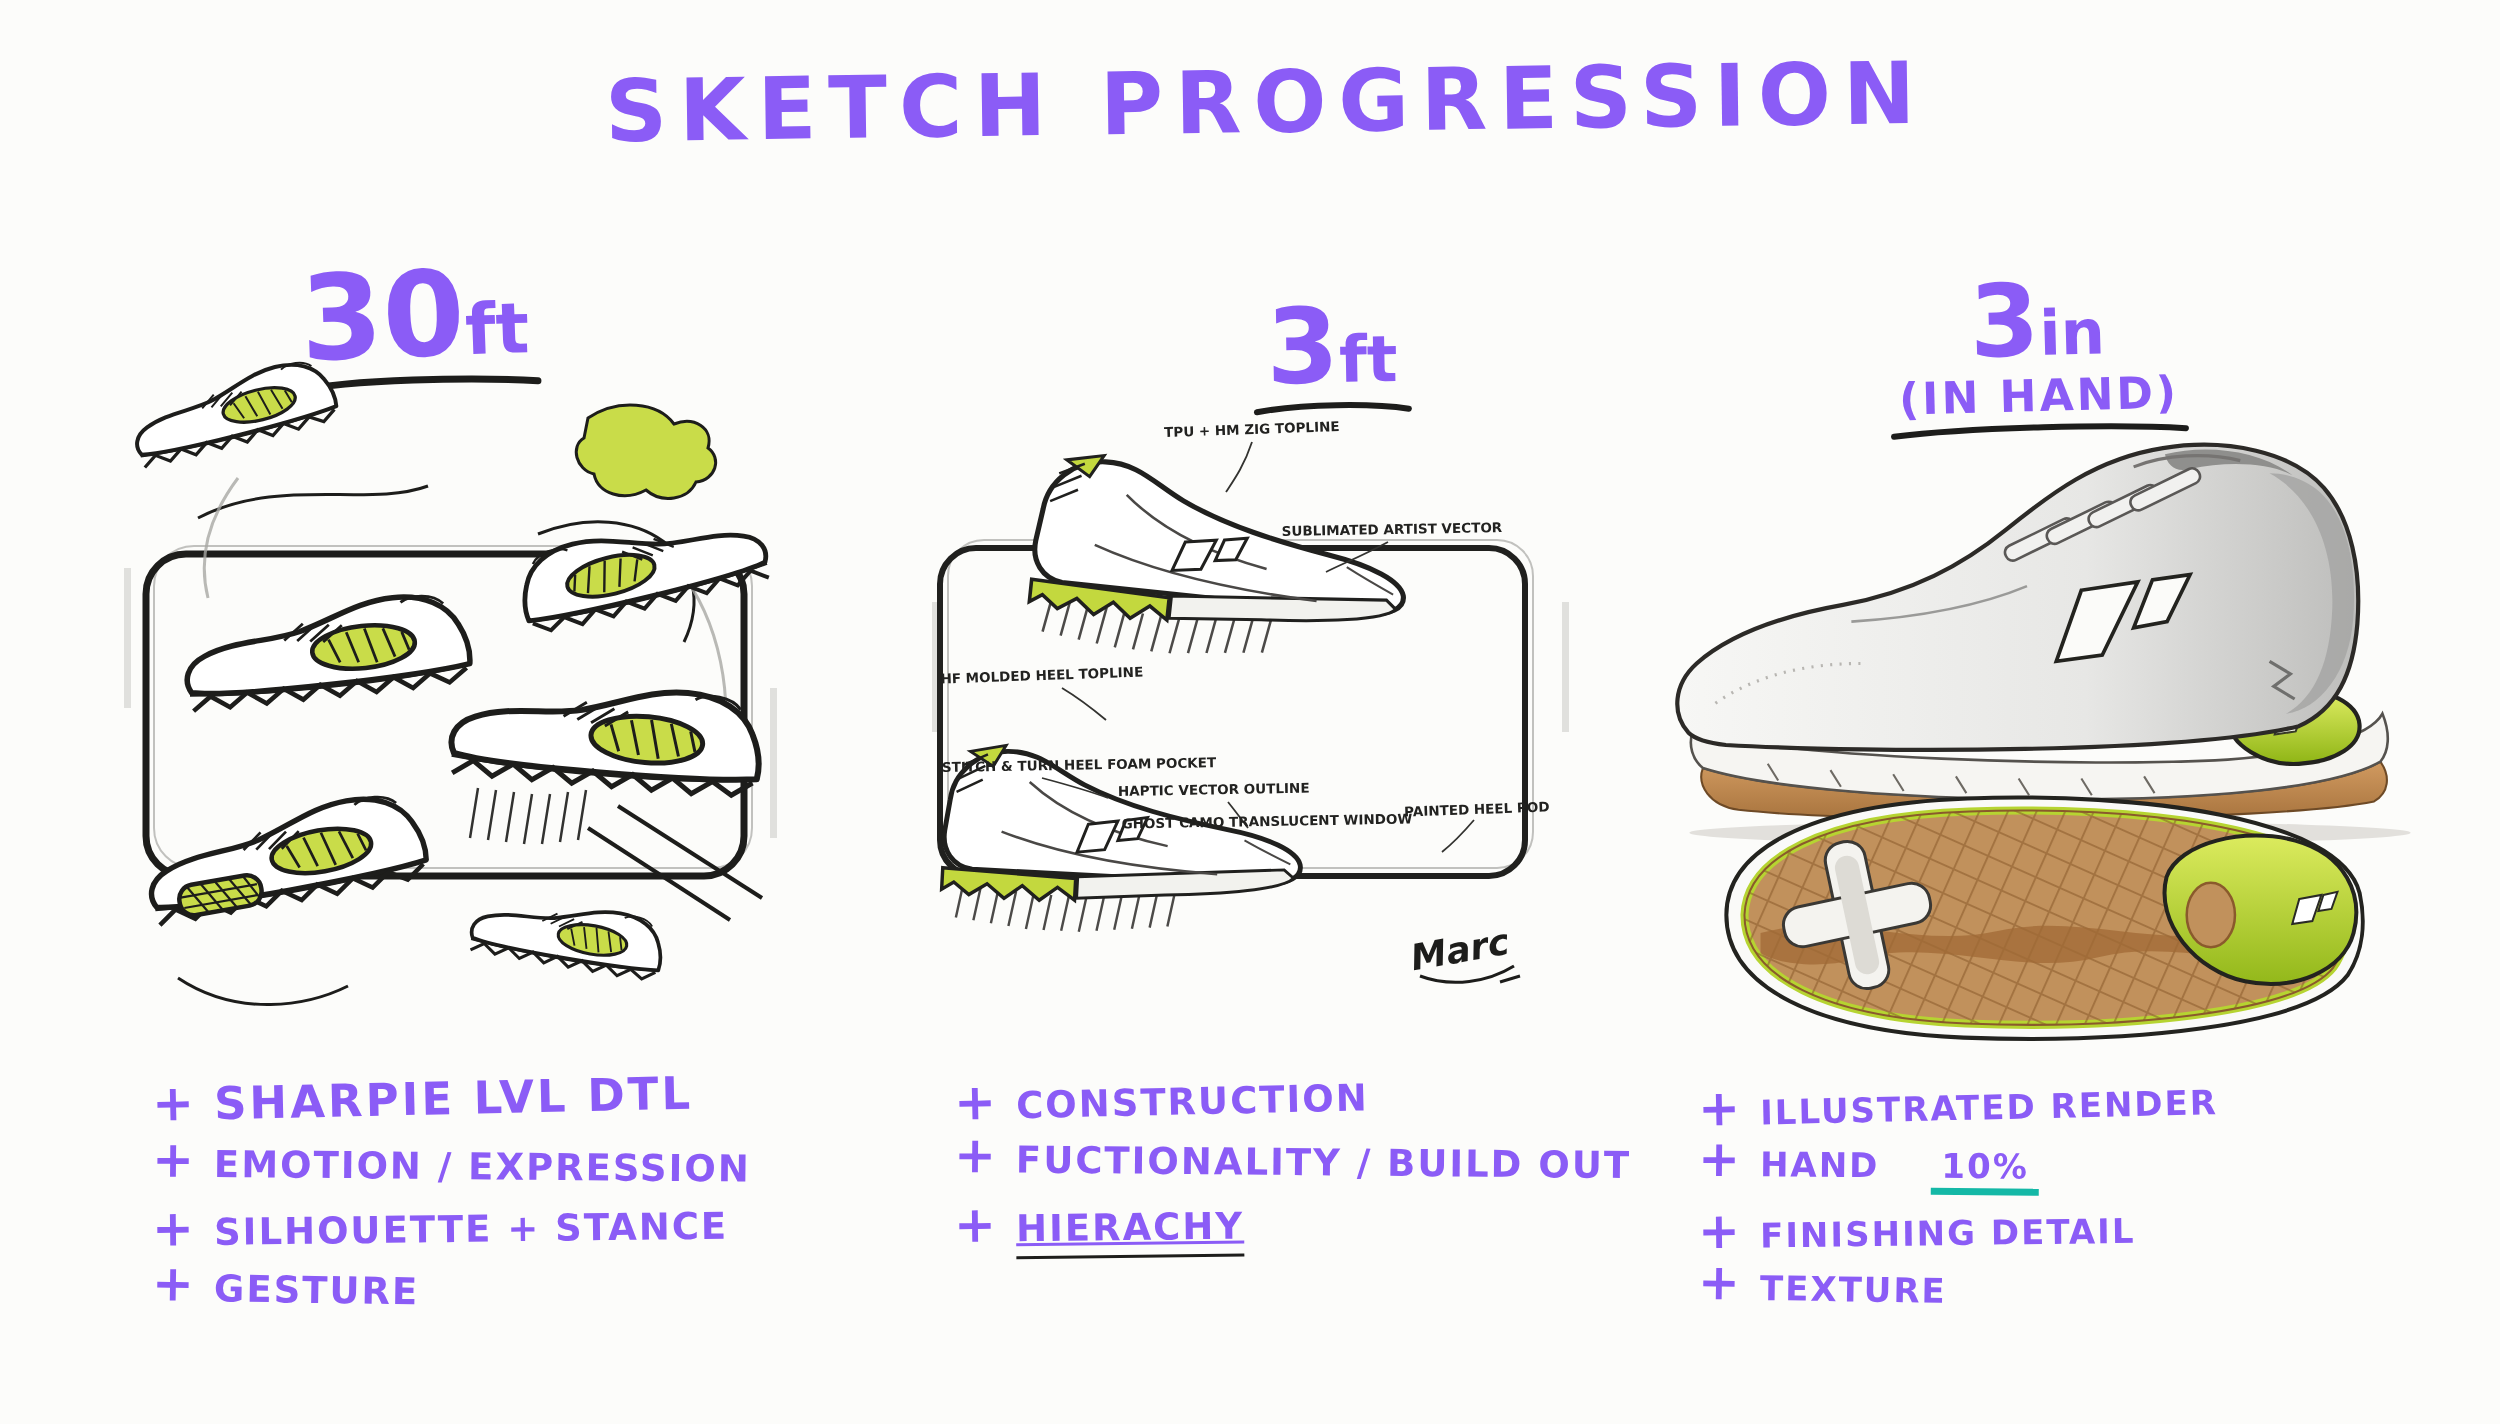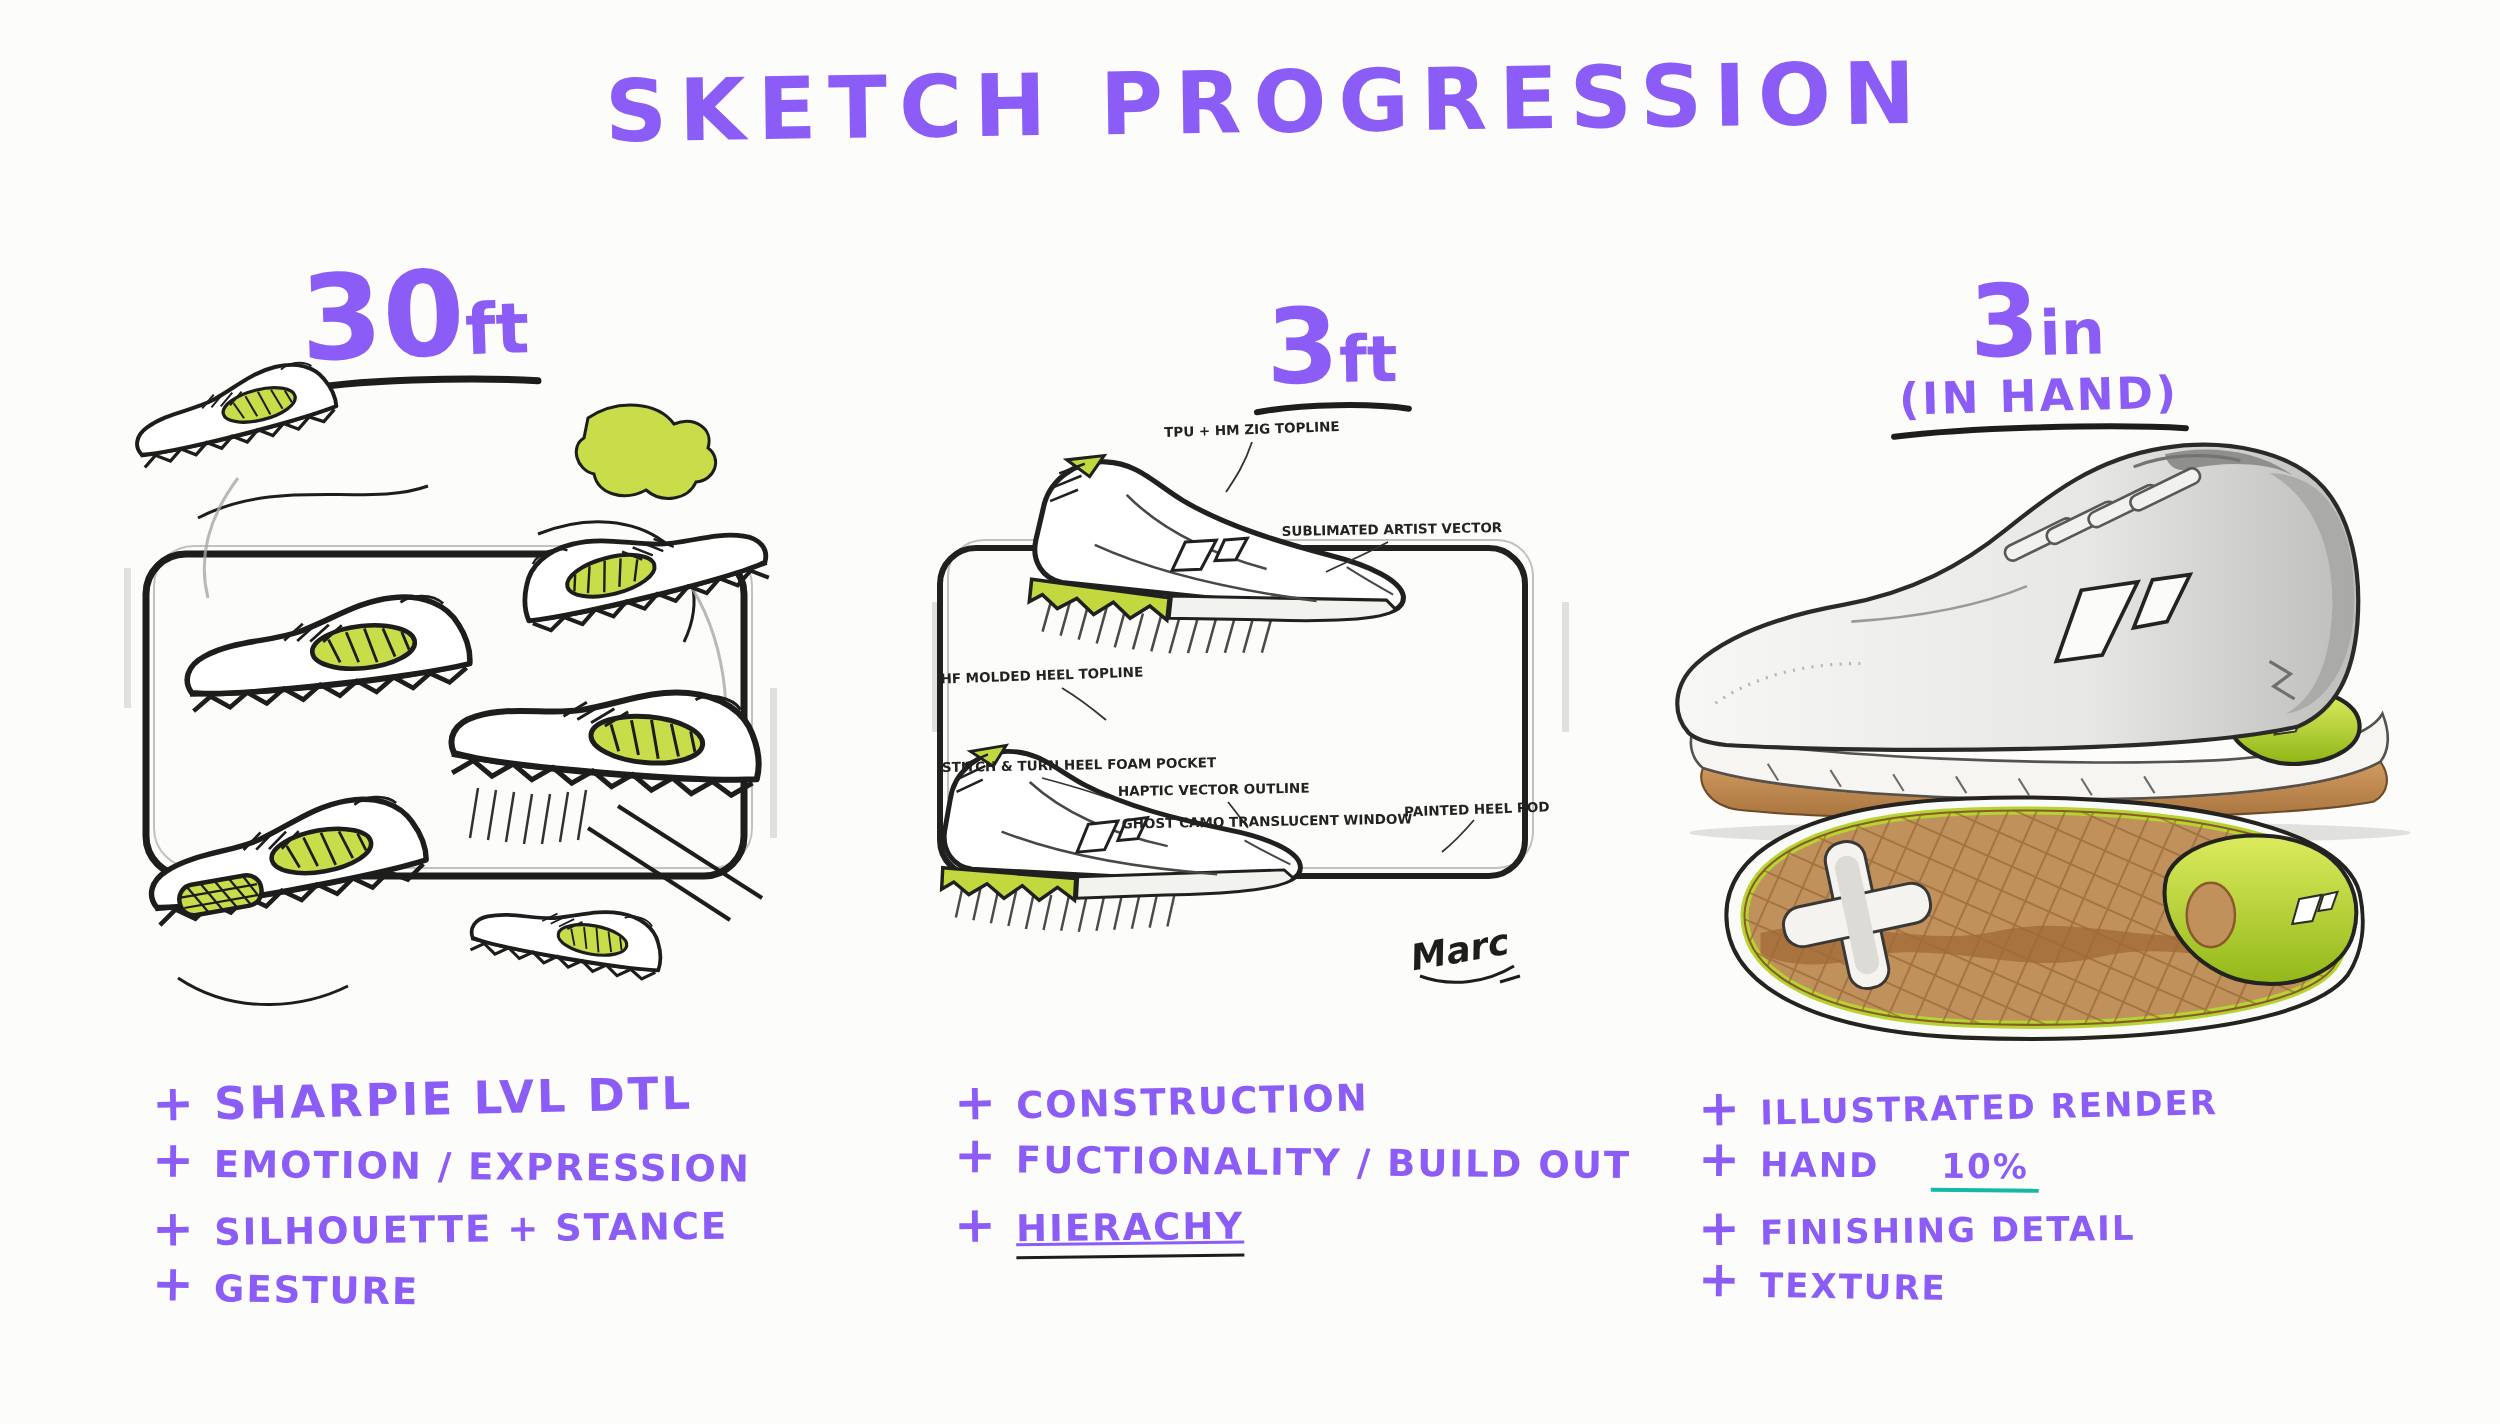--- a/index.html
+++ b/index.html
@@ -36,21 +36,21 @@
   .bullet-row:nth-child(1){transform:rotate(-1.3deg)}
   .bullet-row:nth-child(2){transform:rotate(0.5deg)}
   .bullet-row:nth-child(3){transform:rotate(-0.7deg)}
   .bullet-row:nth-child(4){transform:rotate(0.9deg)}
   .plus{font-size:50px;font-weight:900;line-height:1;width:46px;text-align:center}
   .btext{font-size:37px;font-weight:800;letter-spacing:2px;white-space:nowrap}
   .bullet-row.big .btext{font-size:45px;font-weight:900;letter-spacing:3px}
   #b3 .btext{font-size:34px}
   .dbl-underline{text-decoration:underline;text-decoration-thickness:3px;
                  border-bottom:3px solid #1d1d1b;padding-bottom:6px}
-  .val-underline{border-bottom:4px solid #14b8a6;margin-left:34px;font-weight:900;padding:0 10px 2px 10px}
+  .val-underline{border-bottom:7px solid #14b8a6;margin-left:34px;font-weight:900;padding:0 10px 2px 10px}
 </style>
 </head>
 <body>
 
 <div class="canvas">
 
   <div class="title">SKETCH PROGRESSION</div>
 
   <div class="heading" id="h1">
     <span class="hnum">30</span><span class="hunit">ft</span>

